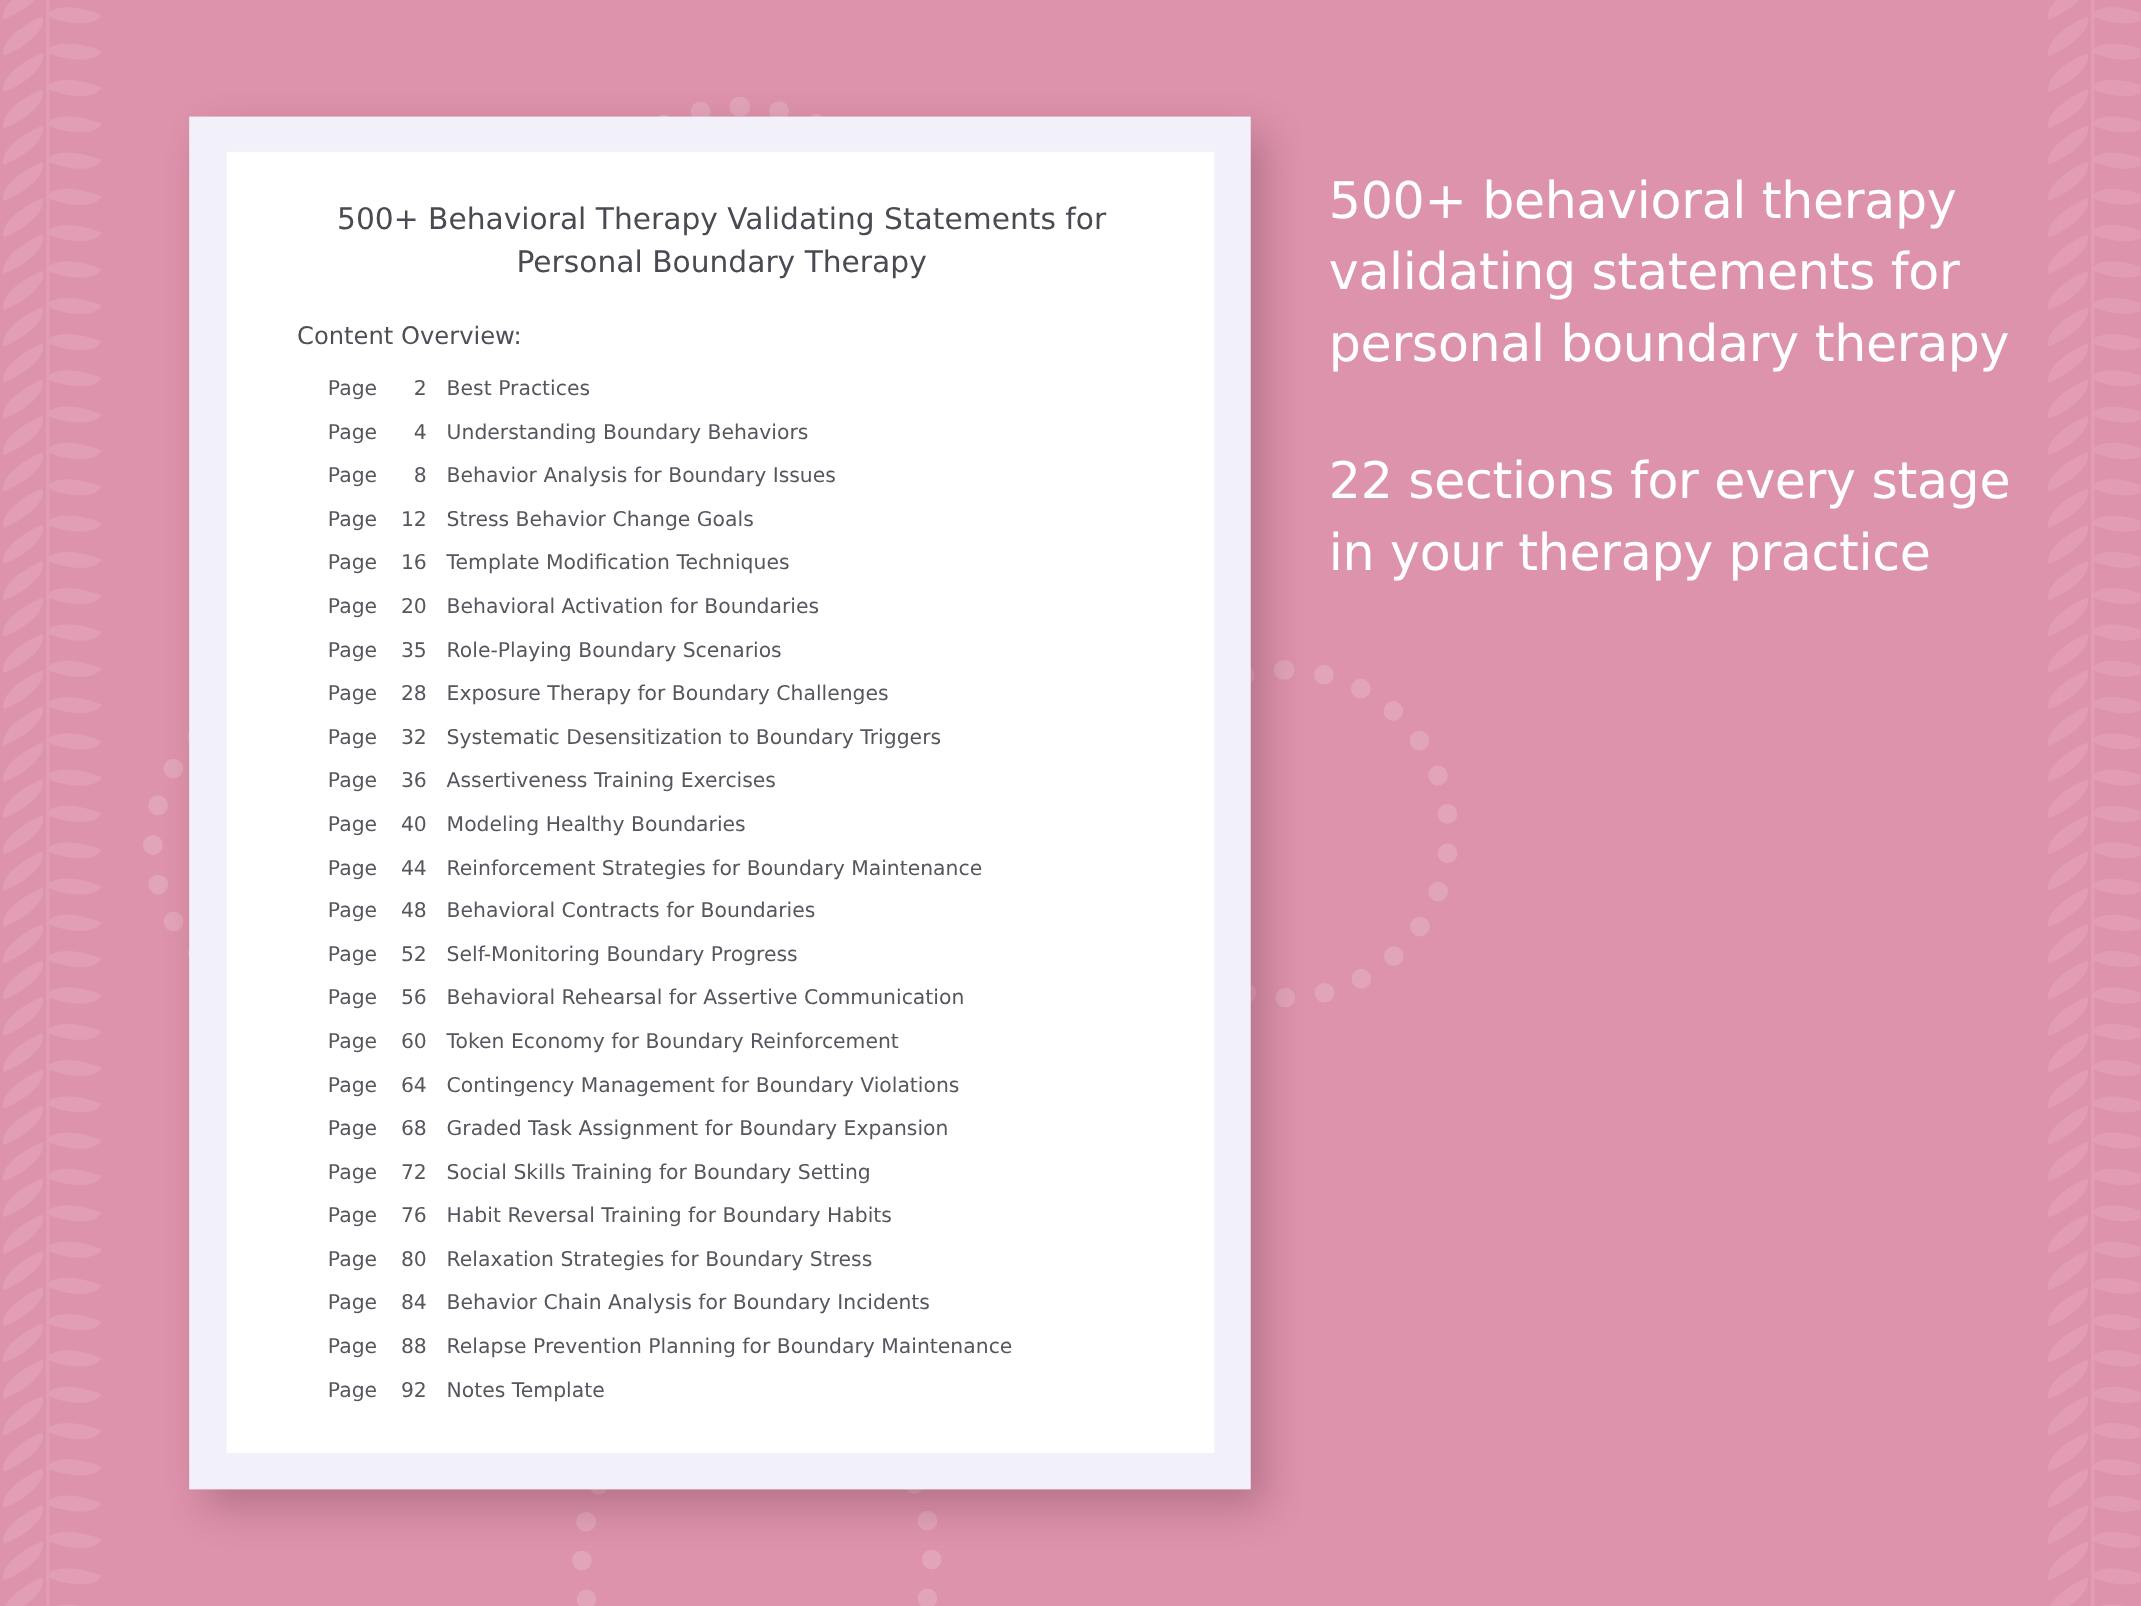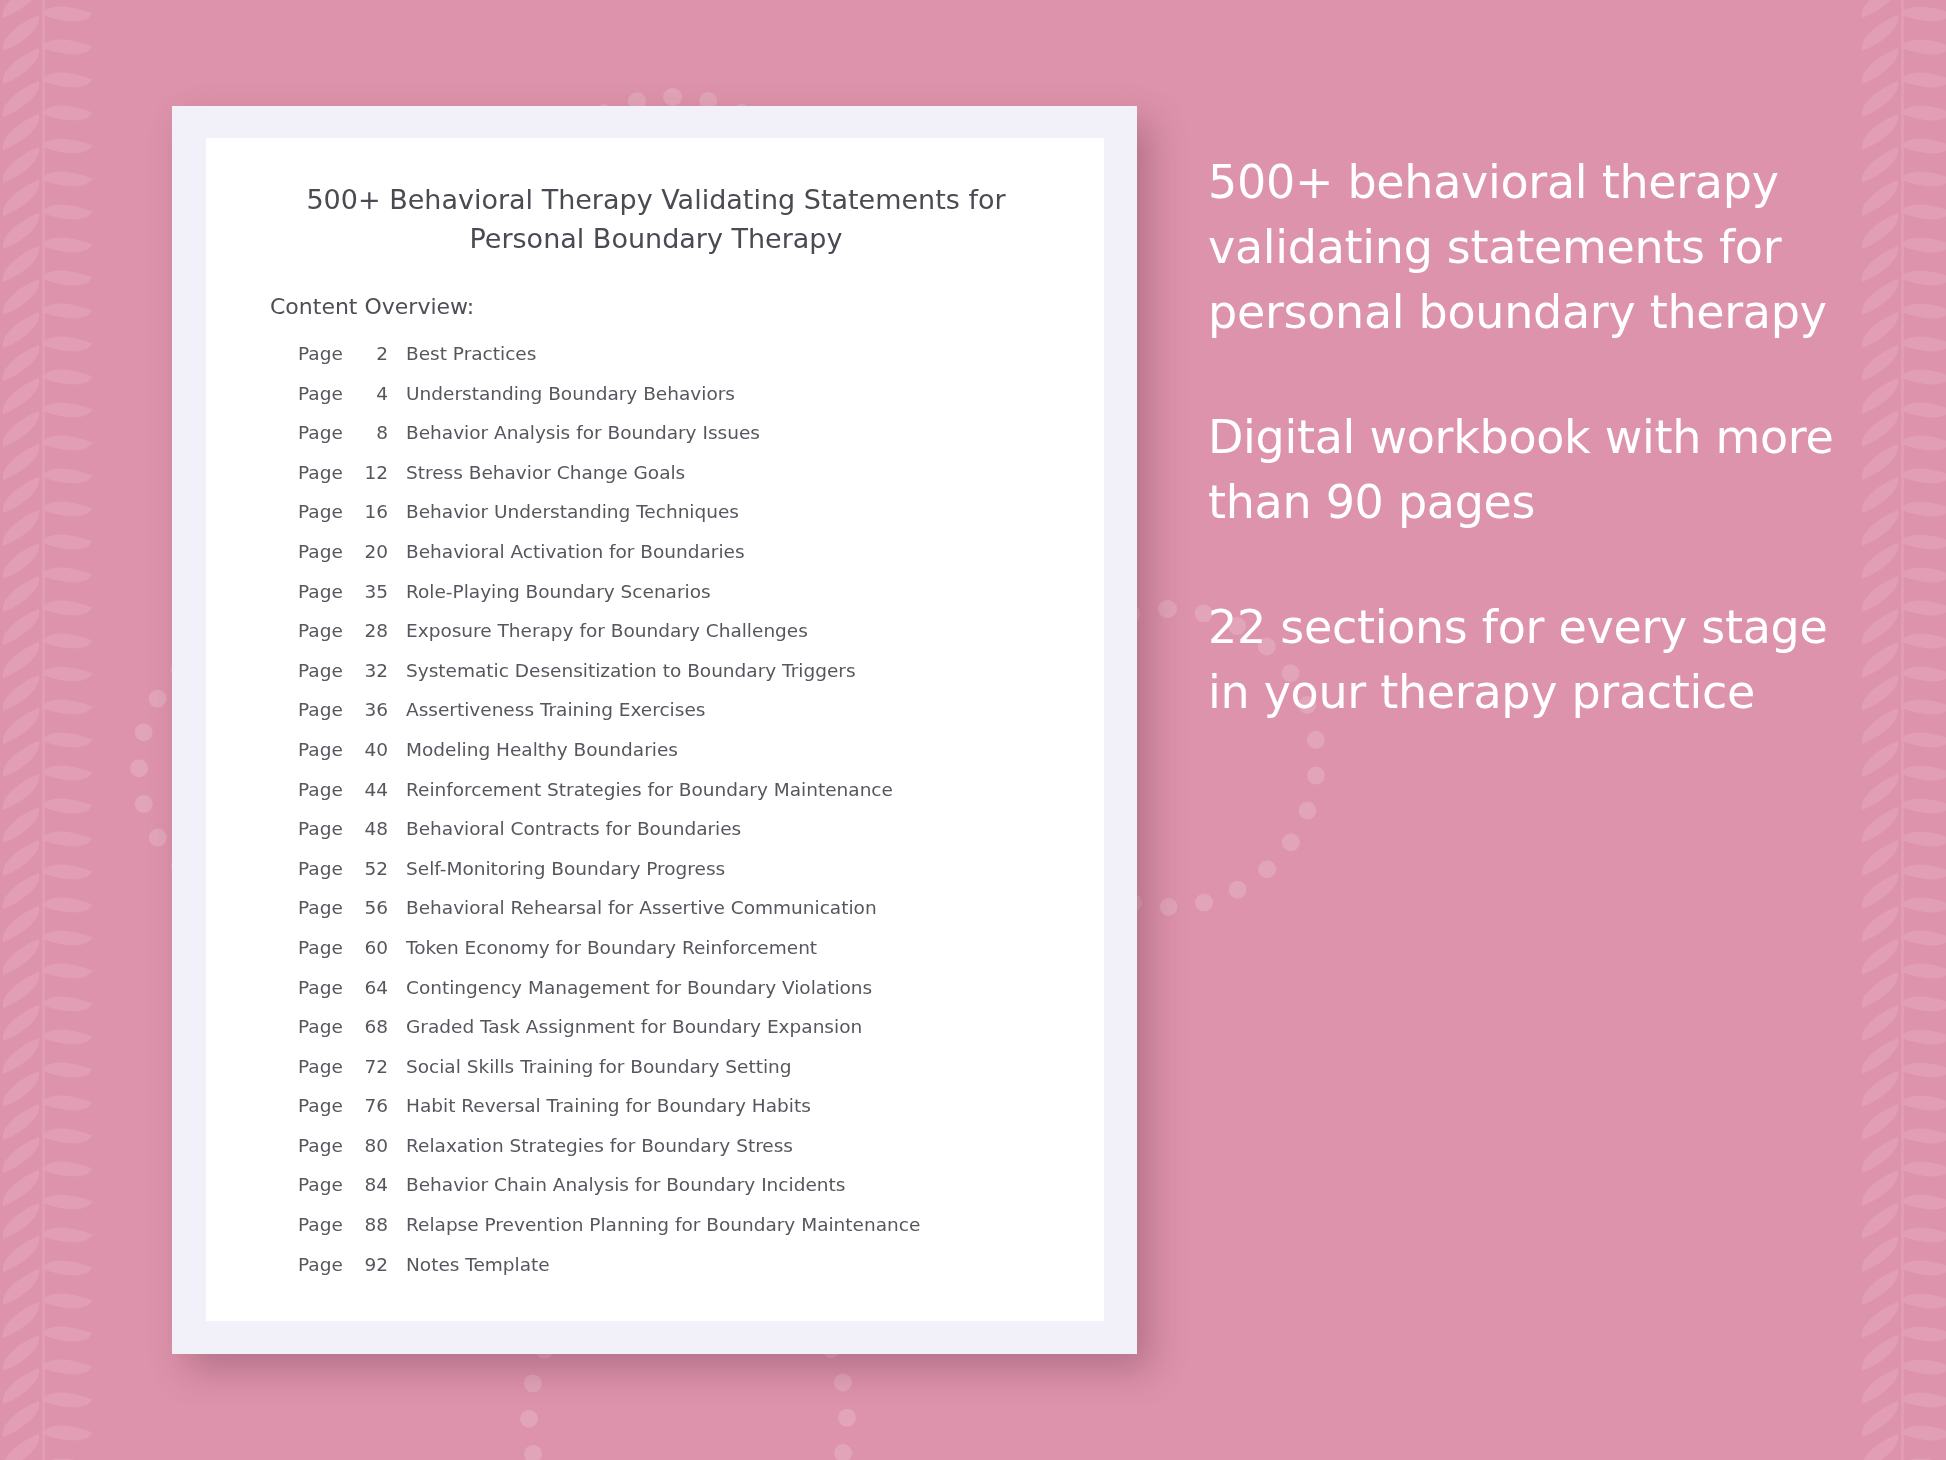--- a/index.html
+++ b/index.html
@@ -352,21 +352,21 @@
         <span class="toc-title">Behavior Analysis for Boundary Issues</span>
       </div>
       <div class="toc-row">
         <span class="toc-pagelabel">Page</span>
         <span class="toc-num">12</span>
         <span class="toc-title">Stress Behavior Change Goals</span>
       </div>
       <div class="toc-row">
         <span class="toc-pagelabel">Page</span>
         <span class="toc-num">16</span>
-        <span class="toc-title">Behavior Understanding Techniques</span>
+        <span class="toc-title">Template Modification Techniques</span>
       </div>
       <div class="toc-row">
         <span class="toc-pagelabel">Page</span>
         <span class="toc-num">20</span>
         <span class="toc-title">Behavioral Activation for Boundaries</span>
       </div>
       <div class="toc-row">
         <span class="toc-pagelabel">Page</span>
         <span class="toc-num">35</span>
         <span class="toc-title">Role-Playing Boundary Scenarios</span>
@@ -454,15 +454,14 @@
       <div class="toc-row">
         <span class="toc-pagelabel">Page</span>
         <span class="toc-num">92</span>
         <span class="toc-title">Notes Template</span>
       </div>
     </div>
 </div>
 
 <div class="copy" id="copy">
     <div class="copy-block">500+ behavioral therapy validating statements for personal boundary therapy</div>
-    <div class="copy-block">Digital workbook with more than 90 pages</div>
     <div class="copy-block">22 sections for every stage in your therapy practice</div>
   </div>
 
 </body></html>

